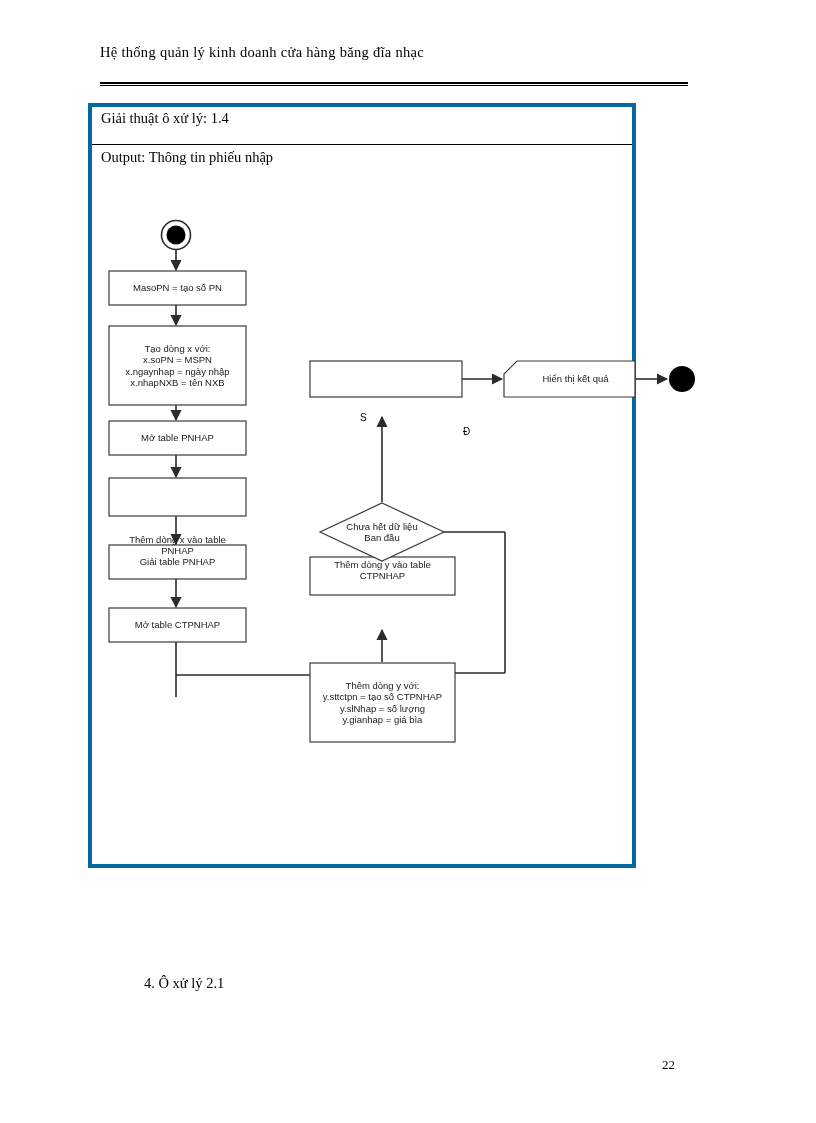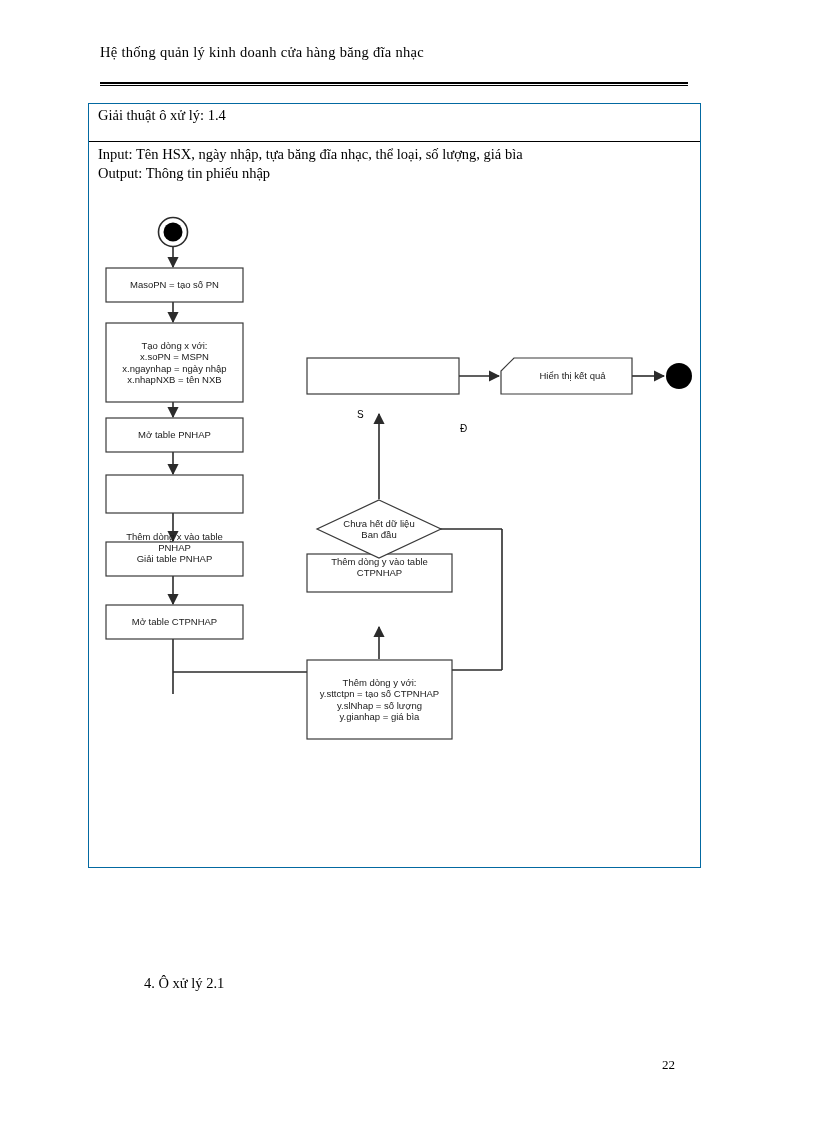--- a/index.html
+++ b/index.html
@@ -41,23 +41,23 @@
     background: #000;
     width: 588px;
     margin-top: 1px;
   }
 
   
   #algo-frame {
     position: absolute;
     left: 88px;
     top: 103px;
-    width: 613px;
+    width: 548px;
     height: 765px;
-    border: 1px solid #0369a1;
+    border: 4px solid #0369a1;
     box-sizing: border-box;
     background: #fff;
   }
 
   .frame-head {
     position: relative;
     height: 38px;
     border-bottom: 1px solid #000;
     box-sizing: border-box;
   }
@@ -141,21 +141,20 @@
   <div class="rule-thin"></div>
 </div>
 
 <div id="algo-frame">
 
   <div class="frame-head">
     <div class="algo-label">Giải thuật ô xử lý: 1.4</div>
   </div>
 
   <div class="io-block">
-    <div class="io-line">Input: Tên HSX, ngày nhập, tựa băng đĩa nhạc, thể loại, số lượng, giá bìa</div>
     <div class="io-line">Output: Thông tin phiếu nhập</div>
   </div>
 
   <svg id="diagram" viewBox="0 0 613 765" width="613" height="765">
     <defs>
       <marker id="arrow" viewBox="0 0 10 10" refX="9" refY="5" markerWidth="7" markerHeight="7" orient="auto-start-reverse">
         <path d="M 0 0 L 10 5 L 0 10 z" fill="#2b2b2b"></path>
       </marker>
     </defs>
 

